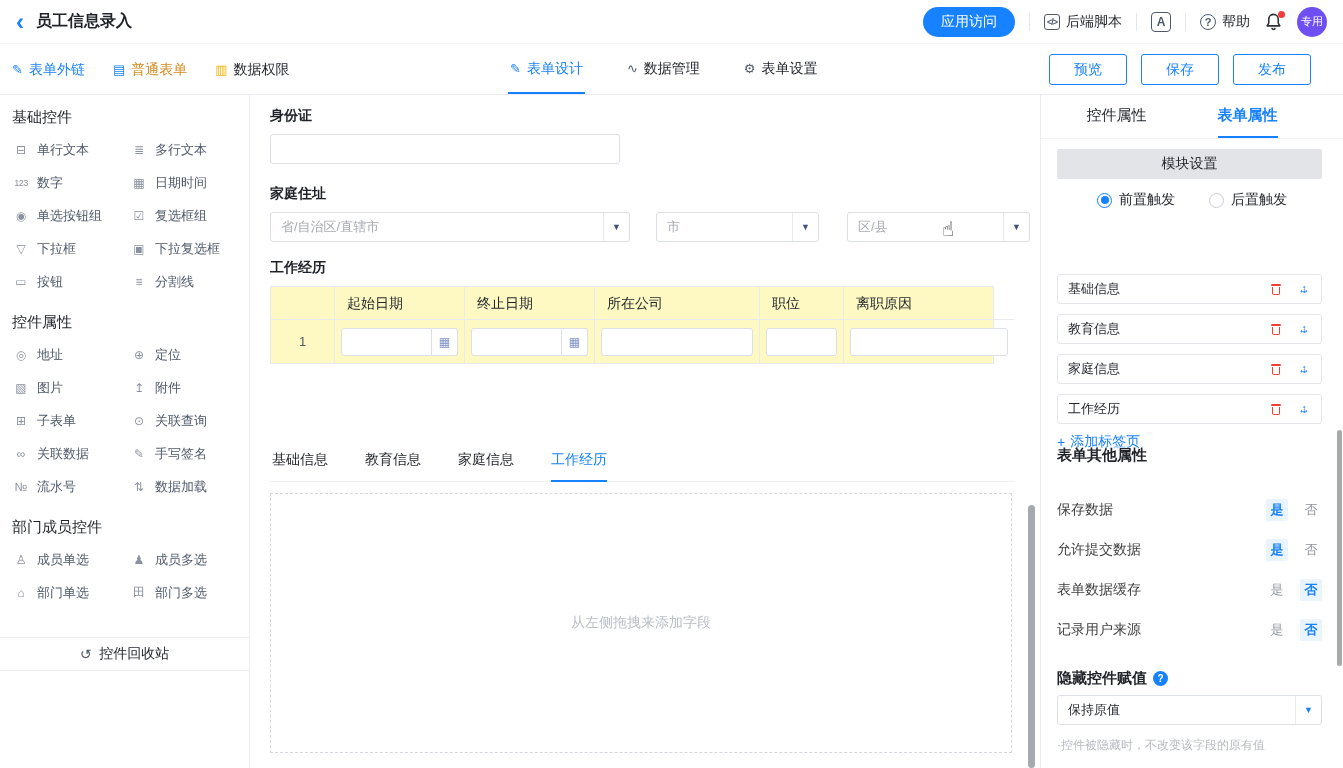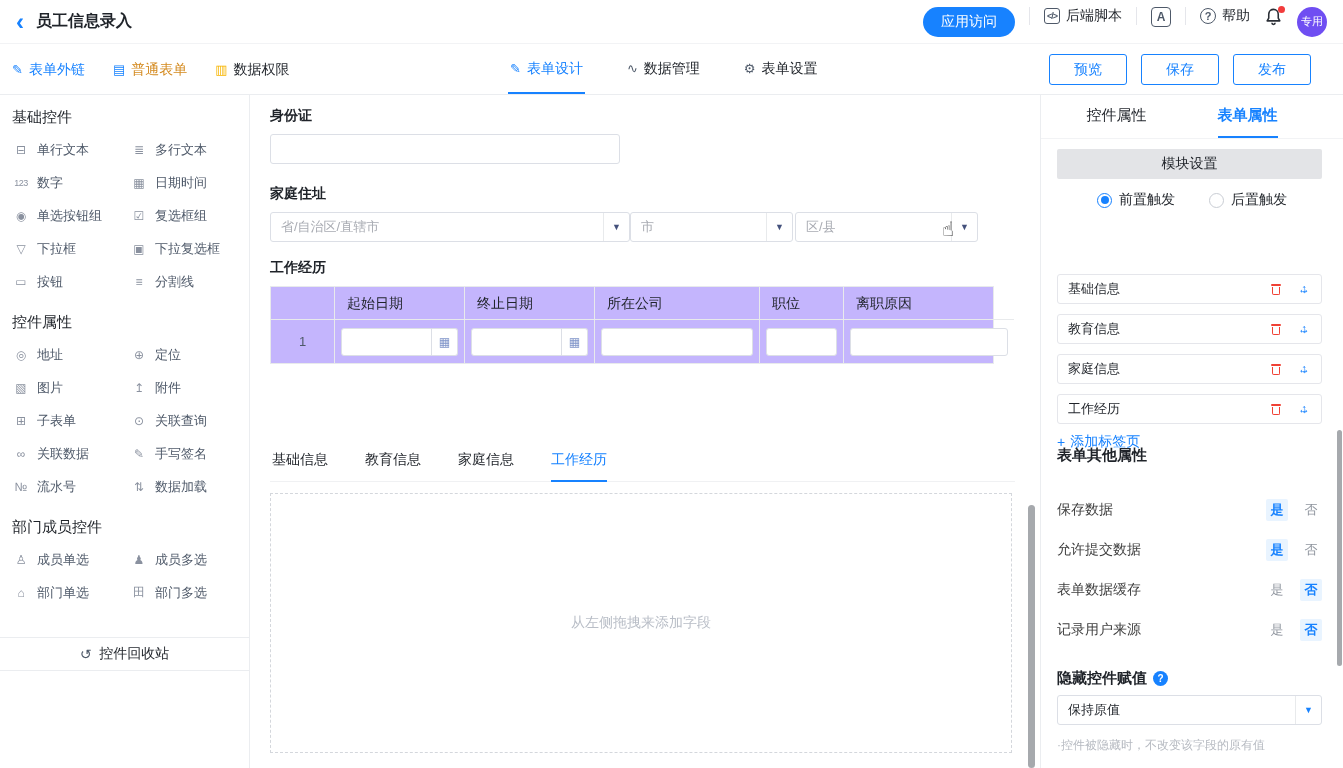--- a/index.html
+++ b/index.html
@@ -3,21 +3,21 @@
 <meta charset="utf-8">
 <style>
 *{box-sizing:border-box;margin:0;padding:0}
 html,body{width:1343px;height:768px}
 body{position:relative;overflow:hidden;font-family:"Liberation Sans","DejaVu Sans",sans-serif;background:#fff;color:#1f2329}
 
 .header{position:absolute;top:0;left:0;width:100%;height:44px;display:flex;align-items:center;justify-content:space-between;padding:0 16px;border-bottom:1px solid #f2f3f5;background:#fff;z-index:3}
 .h-left{display:flex;align-items:center;gap:12px}
 .back{color:#1782ff;font-size:24px;line-height:20px;cursor:pointer;font-weight:bold}
 .title{font-size:16px;font-weight:700;color:#1f2329}
-.h-right{display:flex;align-items:flex-start;gap:14px}
+.h-right{display:flex;align-items:center;gap:14px}
 .pill{background:#1782ff;color:#fff;border:none;border-radius:16px;height:30px;padding:0 18px;font-size:14px;cursor:pointer;font-family:inherit}
 .vdiv{width:1px;height:18px;background:#e5e6eb}
 .h-item{display:flex;align-items:center;gap:6px;font-size:14px;color:#1f2329;cursor:pointer}
 .code-icon{font-size:9px;border:1px solid #4e5969;color:#4e5969;border-radius:3px;padding:2px 2px;font-weight:bold;letter-spacing:-1px}
 .lang-box{width:20px;height:20px;border:1.5px solid #4e5969;border-radius:4px;color:#4e5969;font-size:12px;font-weight:bold;display:flex;align-items:center;justify-content:center;cursor:pointer}
 .q-icon{width:16px;height:16px;border:1.5px solid #4e5969;border-radius:50%;color:#4e5969;font-size:11px;font-weight:bold;display:flex;align-items:center;justify-content:center}
 .bell{position:relative;cursor:pointer;display:flex}
 .bell-dot{position:absolute;top:-1px;right:-2px;width:7px;height:7px;border-radius:50%;background:#f23c3c}
 .avatar{width:30px;height:30px;border-radius:50%;background:#6f4ef2;color:#fff;font-size:11px;display:flex;align-items:center;justify-content:center;cursor:pointer}
 
@@ -46,27 +46,27 @@
 .p-label{font-size:13px;color:#4e5969;white-space:nowrap}
 .p-recycle{margin-top:26px;height:34px;border-top:1px solid #ebedf0;border-bottom:1px solid #ebedf0;display:flex;align-items:center;justify-content:center;gap:8px;font-size:14px;color:#1f2329;cursor:pointer}
 .ricon{color:#4e5969;font-size:14px}
 
 .canvas{position:absolute;top:95px;left:250px;width:790px;height:673px;background:#fff}
 .fld{position:absolute;left:20px}
 .f-label{font-size:14px;font-weight:700;color:#1f2329}
 .fld-id{top:12px}
 .f-input{margin-top:9px;width:350px;height:30px;border:1px solid #dcdfe6;border-radius:3px;display:block;font-family:inherit;padding:0 8px;font-size:13px}
 .fld-addr{top:90px}
-.sel-row{margin-top:9px;display:flex;gap:0}
+.sel-row{margin-top:9px;display:flex;gap:26px}
 .sel{height:30px;border:1px solid #dcdfe6;border-radius:3px;display:flex;align-items:center;background:#fff;cursor:pointer}
 .sel-1{width:360px}.sel-2{width:163px}.sel-3{width:183px;margin-left:2px}
 .sel .ph{flex:1;padding:0 10px;font-size:13px;color:#a8abb2;white-space:nowrap;overflow:hidden}
 .sel-arrow{width:26px;align-self:stretch;border-left:1px solid #e8eaec;display:flex;align-items:center;justify-content:center;color:#44517c;font-size:9px}
 .fld-work{top:164px}
-.wtable{margin-top:9px;width:724px;border:1px solid #e8eaec;background:#c4b5fd}
+.wtable{margin-top:9px;width:724px;border:1px solid #e8eaec;background:#fef9c3}
 .wrow{display:flex}
 .wcell{border-right:1px solid #e8eaec;flex:none}
 .wcell:last-child{border-right:none}
 .whead .wcell{height:33px;line-height:33px;font-size:14px;color:#1f2329;padding-left:12px;border-bottom:1px solid #e8eaec}
 .wbody .wcell{height:43px;display:flex;align-items:center;padding:0 6px}
 .c0{width:64px}.c1{width:130px}.c2{width:130px}.c3{width:165px}.c4{width:84px}.c5{width:170px}
 .wbody .c0{justify-content:center;color:#4e5969;font-size:13px;padding:0}
 .dategrp{display:flex;width:100%}
 .dinput{flex:1;min-width:0;height:28px;border:1px solid #dcdfe6;border-radius:3px 0 0 3px;font-family:inherit;padding:0 6px}
 .dbtn{width:26px;height:28px;border:1px solid #dcdfe6;border-left:none;border-radius:0 3px 3px 0;display:flex;align-items:center;justify-content:center;color:#7f94c9;font-size:12px;cursor:pointer;background:#fff}

